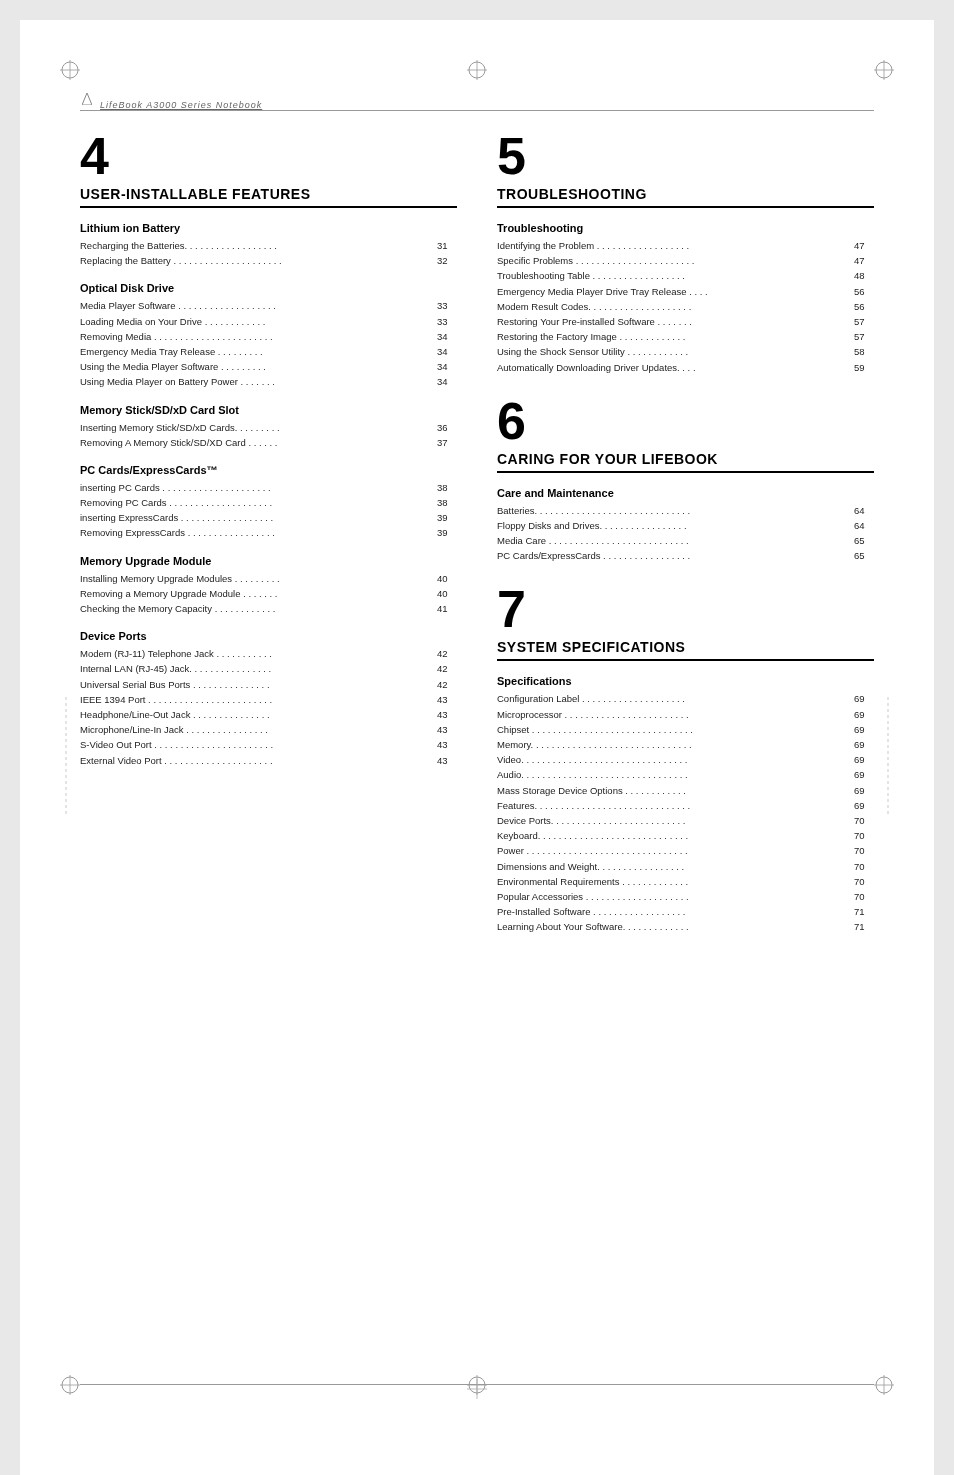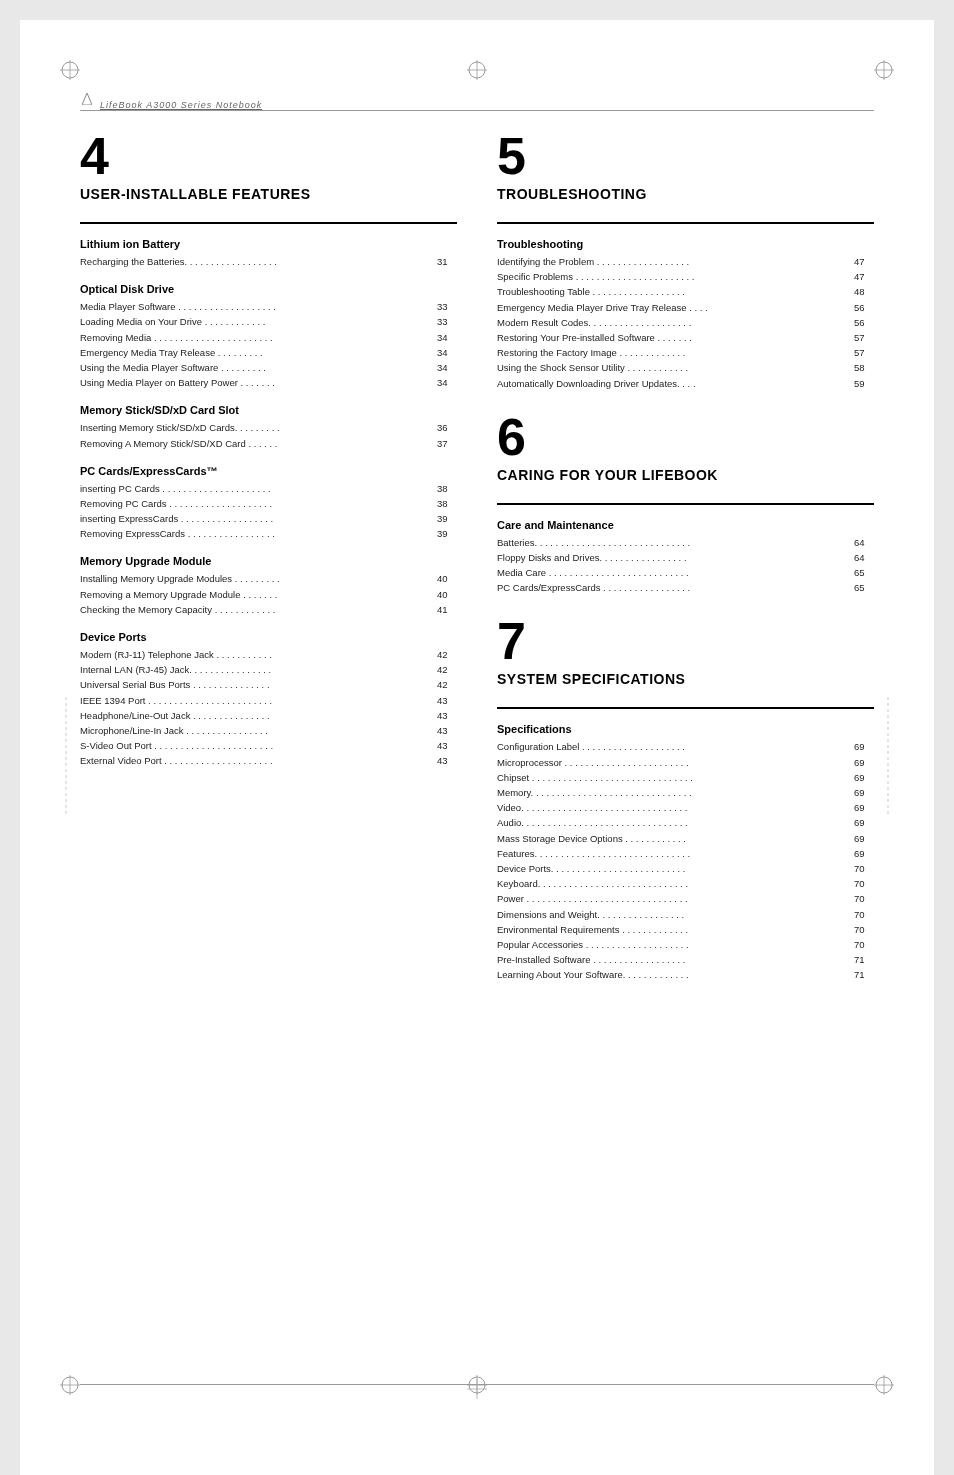--- a/index.html
+++ b/index.html
@@ -75,21 +75,21 @@
       color: #000;
       line-height: 1;
       margin-bottom: 4px;
     }
     .chapter-title {
       font-size: 14px;
       font-weight: bold;
       color: #000;
       text-transform: uppercase;
       border-bottom: 2px solid #000;
-      padding-bottom: 20px;
+      padding-bottom: 4px;
       margin-bottom: 14px;
       letter-spacing: 0.5px;
     }
     .section-heading {
       font-size: 11px;
       font-weight: bold;
       color: #000;
       margin-top: 14px;
       margin-bottom: 4px;
     }
@@ -211,20 +211,24 @@
 
     <div class="left-col">
       <div class="chapter-num">4</div>
       <div class="chapter-title">USER-INSTALLABLE FEATURES</div>
 
       <div class="section-heading">Lithium ion Battery</div>
       <div class="toc-entry">
         <span class="entry-title">Recharging the Batteries. . . . . . . . . . . . . . . . . .</span>
         <span class="page-num">31</span>
       </div>
+      <div class="toc-entry">
+        <span class="entry-title">Replacing the Battery . . . . . . . . . . . . . . . . . . . . .</span>
+        <span class="page-num">32</span>
+      </div>
 
       <div class="section-heading">Optical Disk Drive</div>
       <div class="toc-entry">
         <span class="entry-title">Media Player Software . . . . . . . . . . . . . . . . . . .</span>
         <span class="page-num">33</span>
       </div>
       <div class="toc-entry">
         <span class="entry-title">Loading Media on Your Drive . . . . . . . . . . . .</span>
         <span class="page-num">33</span>
       </div>

